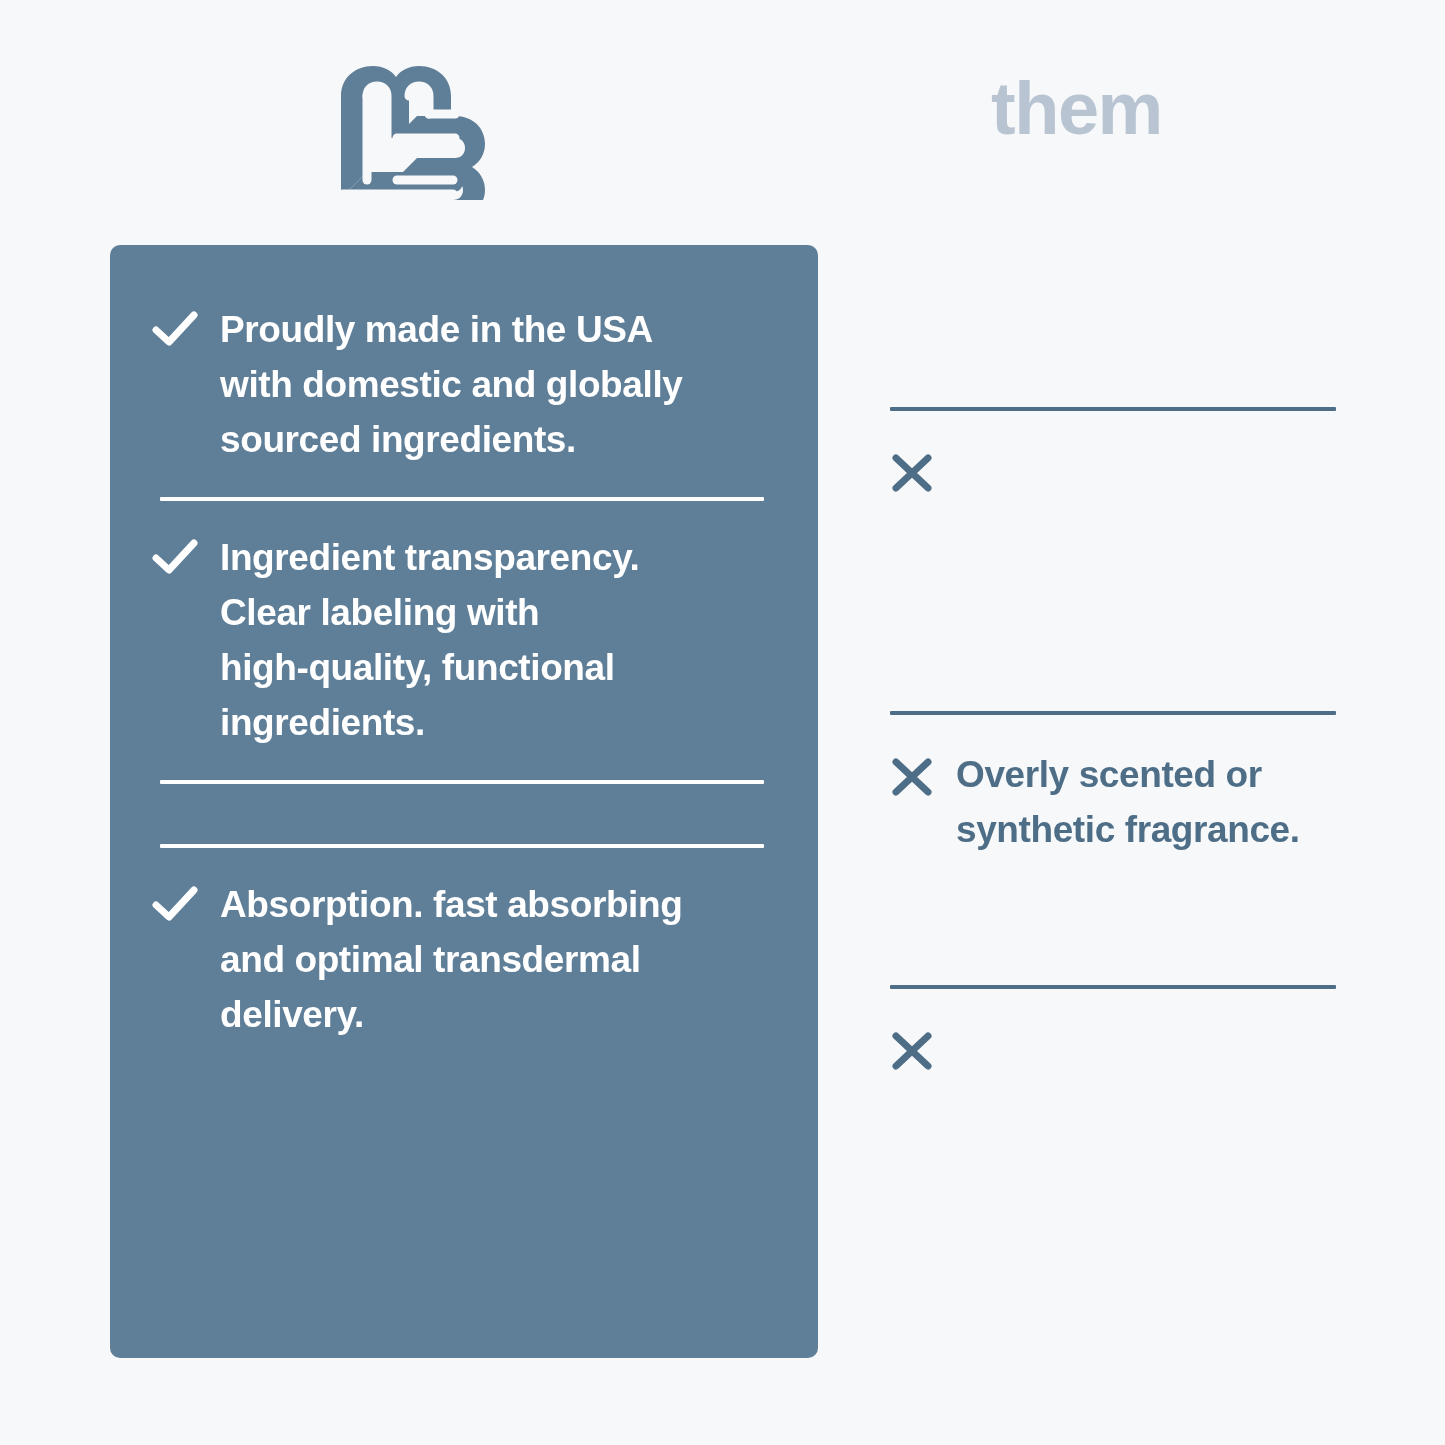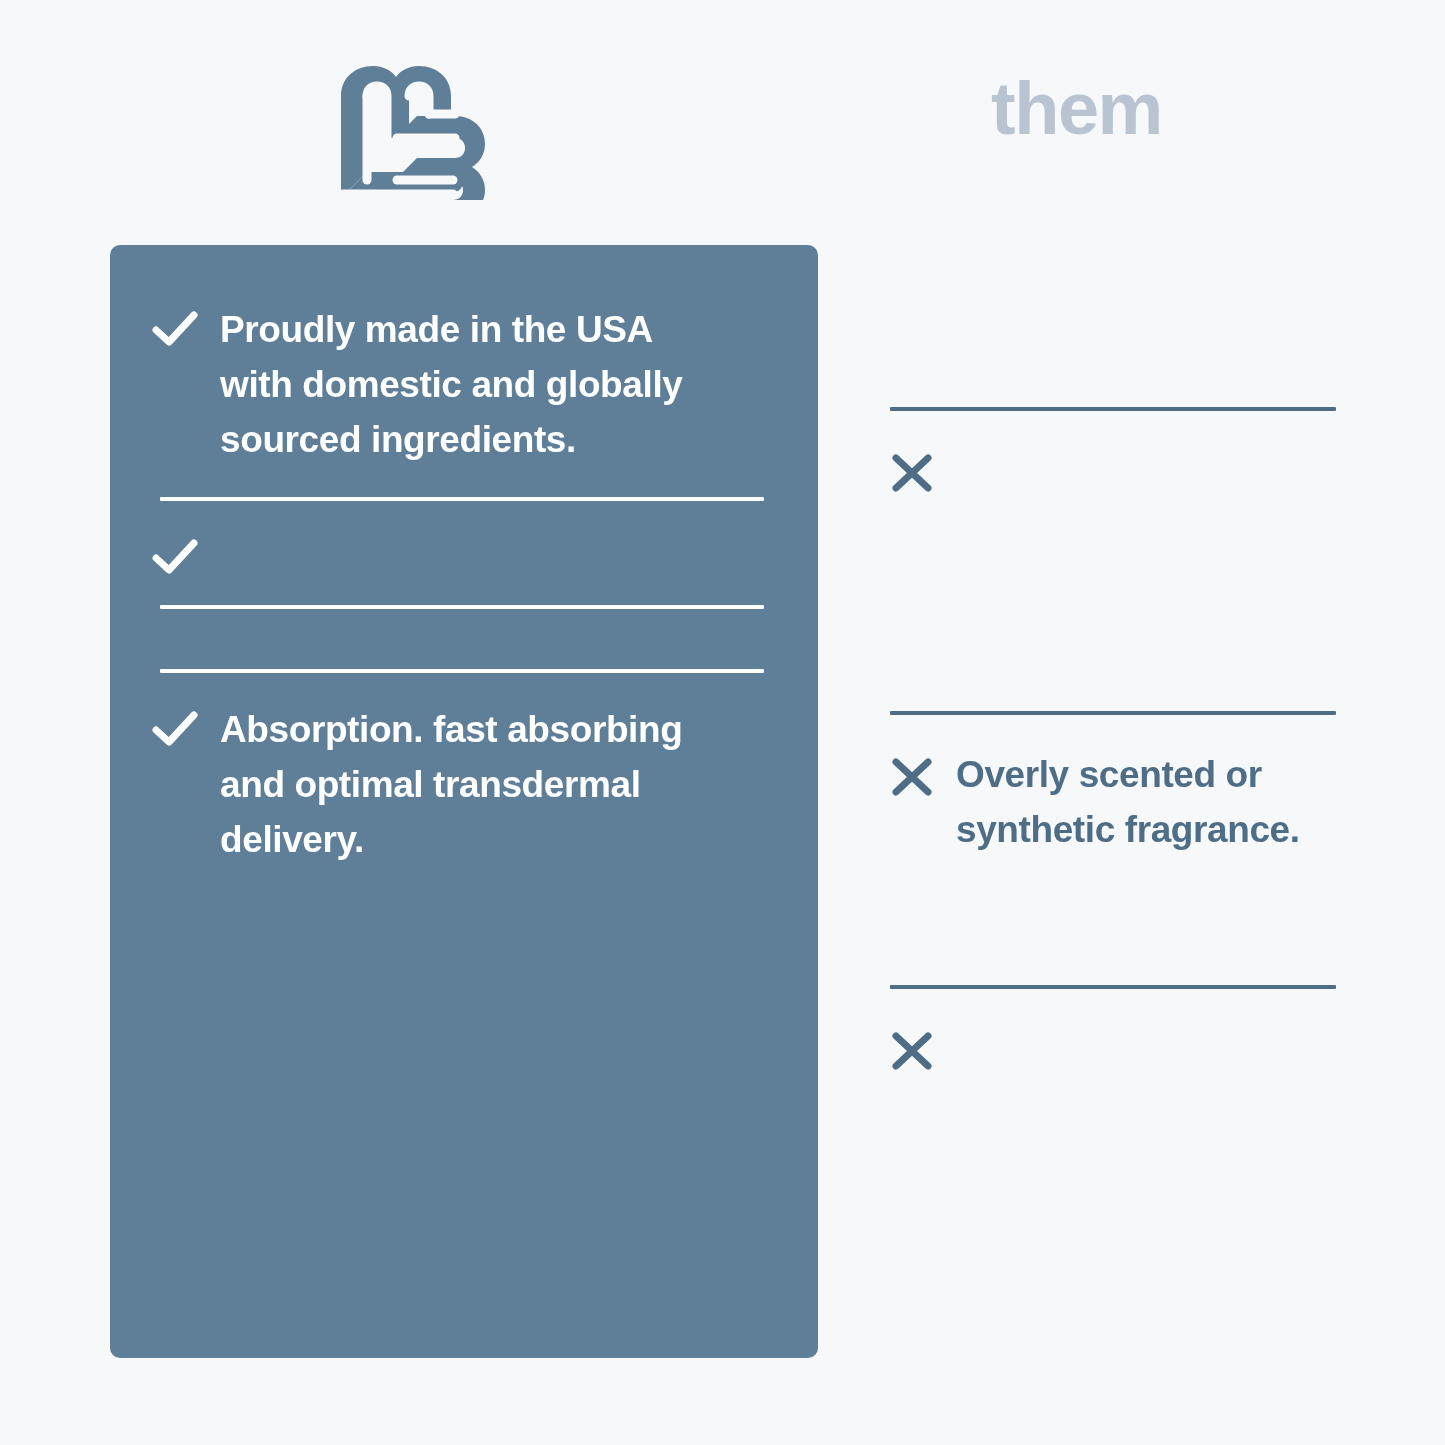--- a/index.html
+++ b/index.html
@@ -221,20 +221,24 @@
       </div>
 
       <div class="brand-divider"></div>
 
       <div class="brand-row">
         <span class="icon-slot">
           <svg class="icon" width="46" height="36" viewBox="0 0 46 36">
             <path d="M4 19 L17 31 L42 4" fill="none" stroke="#ffffff" stroke-width="7" stroke-linecap="round" stroke-linejoin="round"></path>
           </svg>
         </span>
+        <span class="row-text">Ingredient transparency.
+Clear labeling with
+high-quality, functional
+ingredients.</span>
       </div>
 
       <div class="brand-divider"></div>
 
 
       <div class="brand-divider"></div>
 
       <div class="brand-row">
         <span class="icon-slot">
           <svg class="icon" width="46" height="36" viewBox="0 0 46 36">

